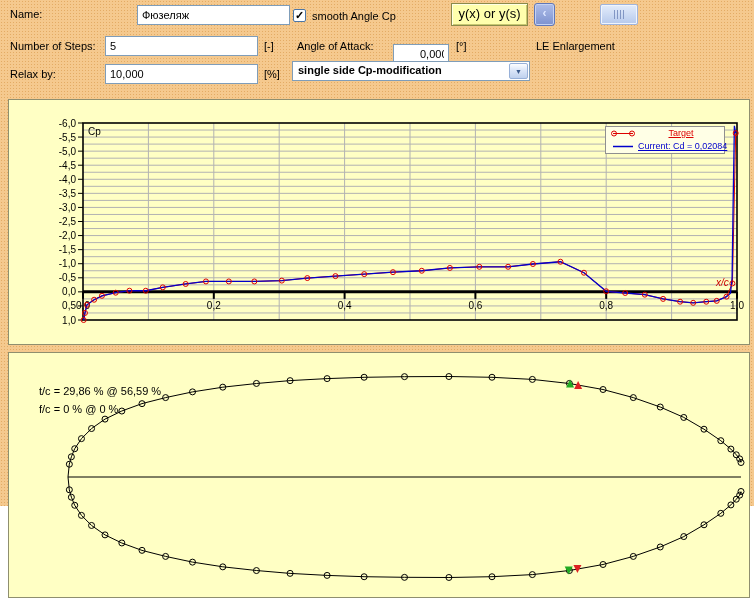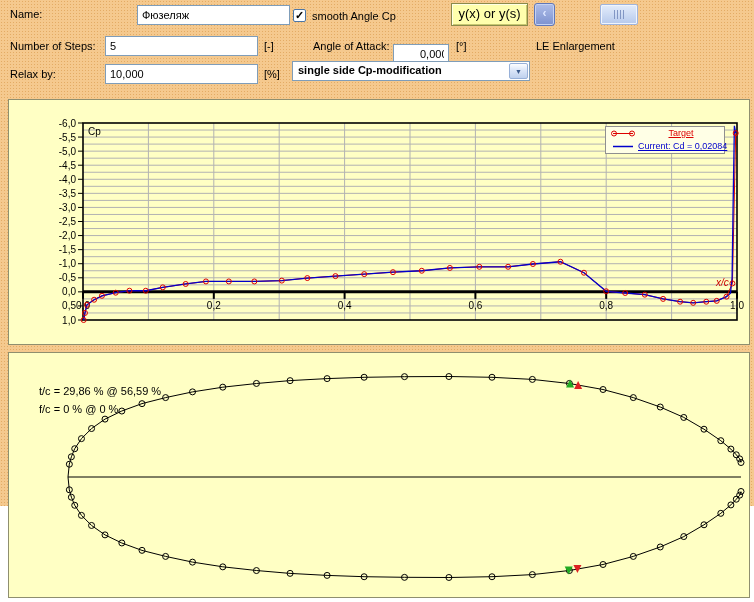--- a/index.html
+++ b/index.html
@@ -64,21 +64,21 @@
       <span>‹</span>
     </div>
     <div class="btn btn-grip" style="left:600px;top:4px;width:38px;height:21px">
       <span class="grip-bars"></span>
     </div>
 
     <span class="label" style="left:10px;top:40px">Number of Steps:</span>
     <input class="tfield" style="left: 105px; top: 36px; width: 153px;" type="text" value="5">
     <span class="label" style="left:264px;top:40px">[-]</span>
 
-    <span class="label" style="left:313px;top:40px">Angle of Attack:</span>
+    <span class="label" style="left:297px;top:40px">Angle of Attack:</span>
     <input class="tfield" style="left: 393px; top: 44px; width: 56px; padding-left: 26px;" type="text" value="0,000">
     <span class="label" style="left:456px;top:40px">[°]</span>
     <span class="label" style="left:536px;top:40px">LE Enlargement</span>
 
     <span class="label" style="left:10px;top:68px">Relax by:</span>
     <input class="tfield" style="left: 105px; top: 64px; width: 153px;" type="text" value="10,000">
     <span class="label" style="left:264px;top:68px">[%]</span>
 
     <div class="combo" style="left:292px;top:61px;width:238px;height:20px">
       <span class="combo-text">single side Cp-modification</span>

